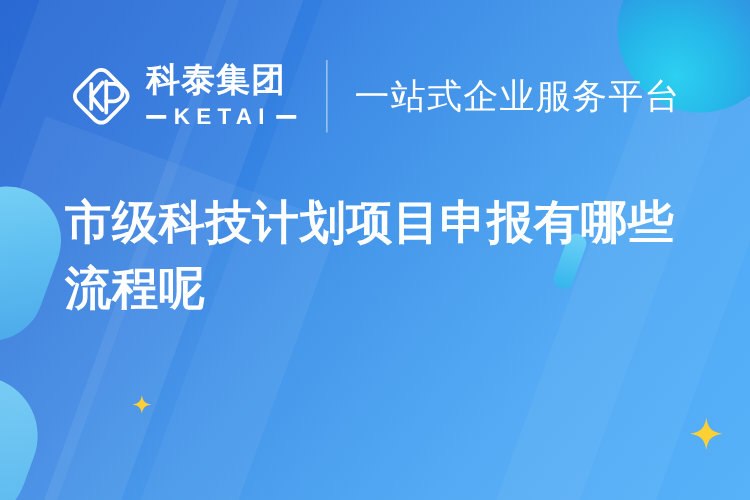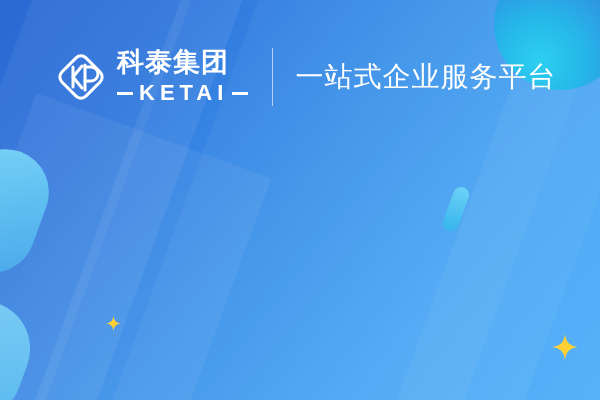--- a/index.html
+++ b/index.html
@@ -155,21 +155,21 @@
     align-items: center;
     margin-top: 4px;
   }
   .logo-dash {
     width: 16px;
     height: 3px;
     background: #ffffff;
     flex: 0 0 16px;
   }
   .logo-en {
-    font-size: 22px;
+    font-size: 18px;
     font-weight: bold;
     color: #ffffff;
     letter-spacing: 5px;
     margin: 0 4px 0 6px;
     white-space: nowrap;
   }
 
   .divider {
     width: 1px;
     height: 58px;
@@ -254,20 +254,21 @@
     </div>
 
     <div class="divider"></div>
 
     <div class="tagline-block">
       <div class="tagline-main">一站式企业服务平台</div>
     </div>
 
   </div>
 
+  <div class="headline">市级科技计划项目申报有哪些流程呢</div>
 
   <div class="sparkle sparkle-small">
     <svg width="15" height="15" viewBox="0 0 20 20" xmlns="http://www.w3.org/2000/svg">
       <path d="M10 0 C10.9 6.5 13.5 9.1 20 10 C13.5 10.9 10.9 13.5 10 20 C9.1 13.5 6.5 10.9 0 10 C6.5 9.1 9.1 6.5 10 0 Z" fill="#ffd033"></path>
     </svg>
   </div>
 
   <div class="sparkle sparkle-large">
     <svg width="26" height="26" viewBox="0 0 20 20" xmlns="http://www.w3.org/2000/svg">
       <path d="M10 0 C10.9 6.5 13.5 9.1 20 10 C13.5 10.9 10.9 13.5 10 20 C9.1 13.5 6.5 10.9 0 10 C6.5 9.1 9.1 6.5 10 0 Z" fill="#ffd033"></path>

